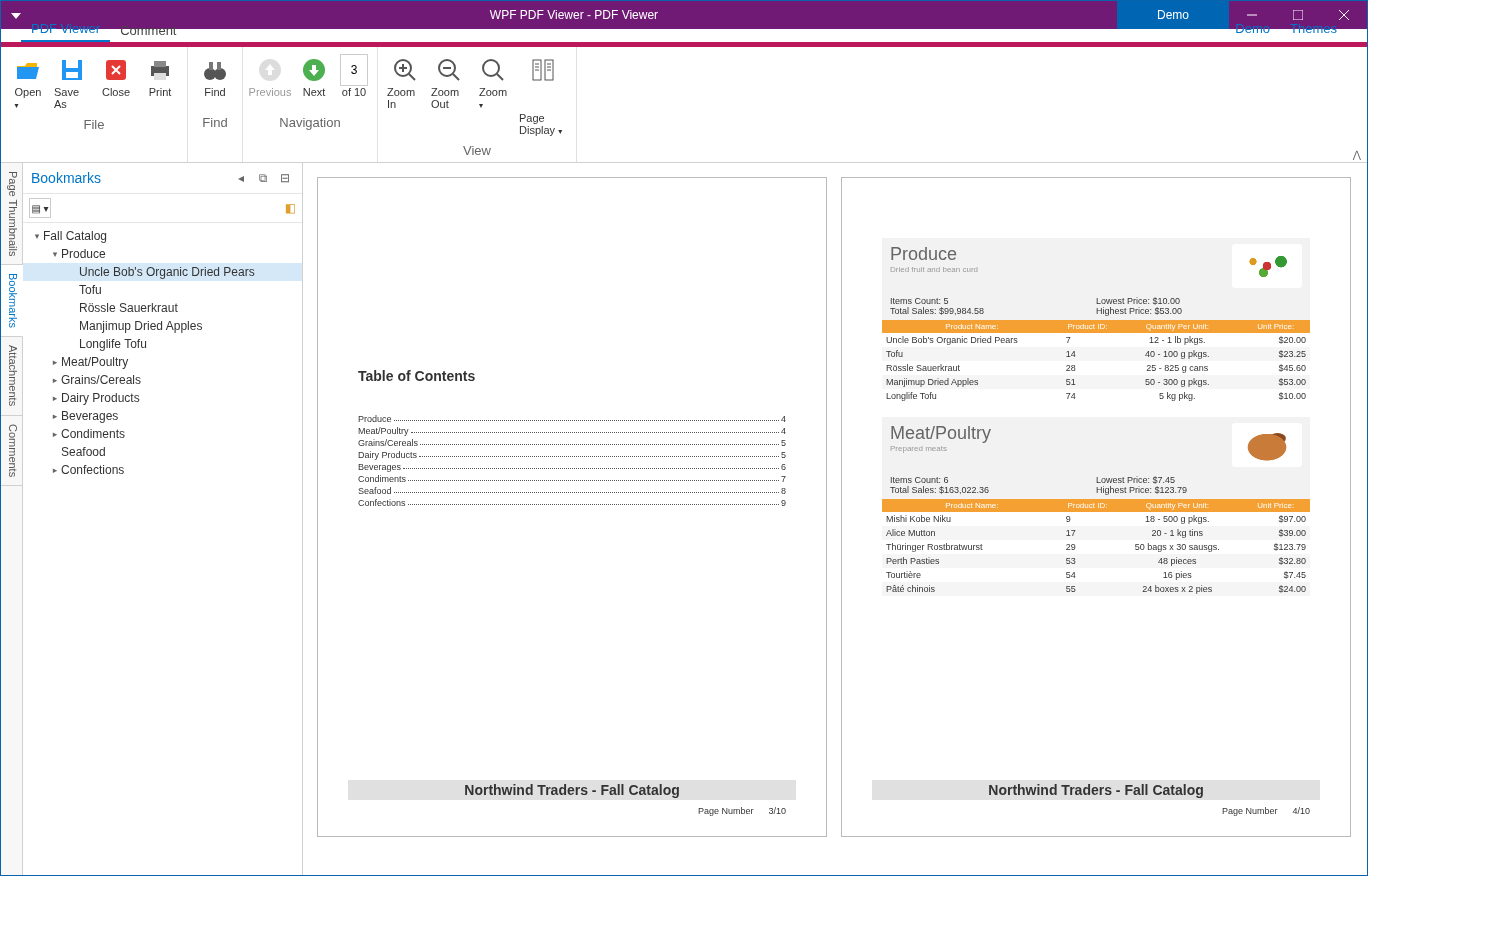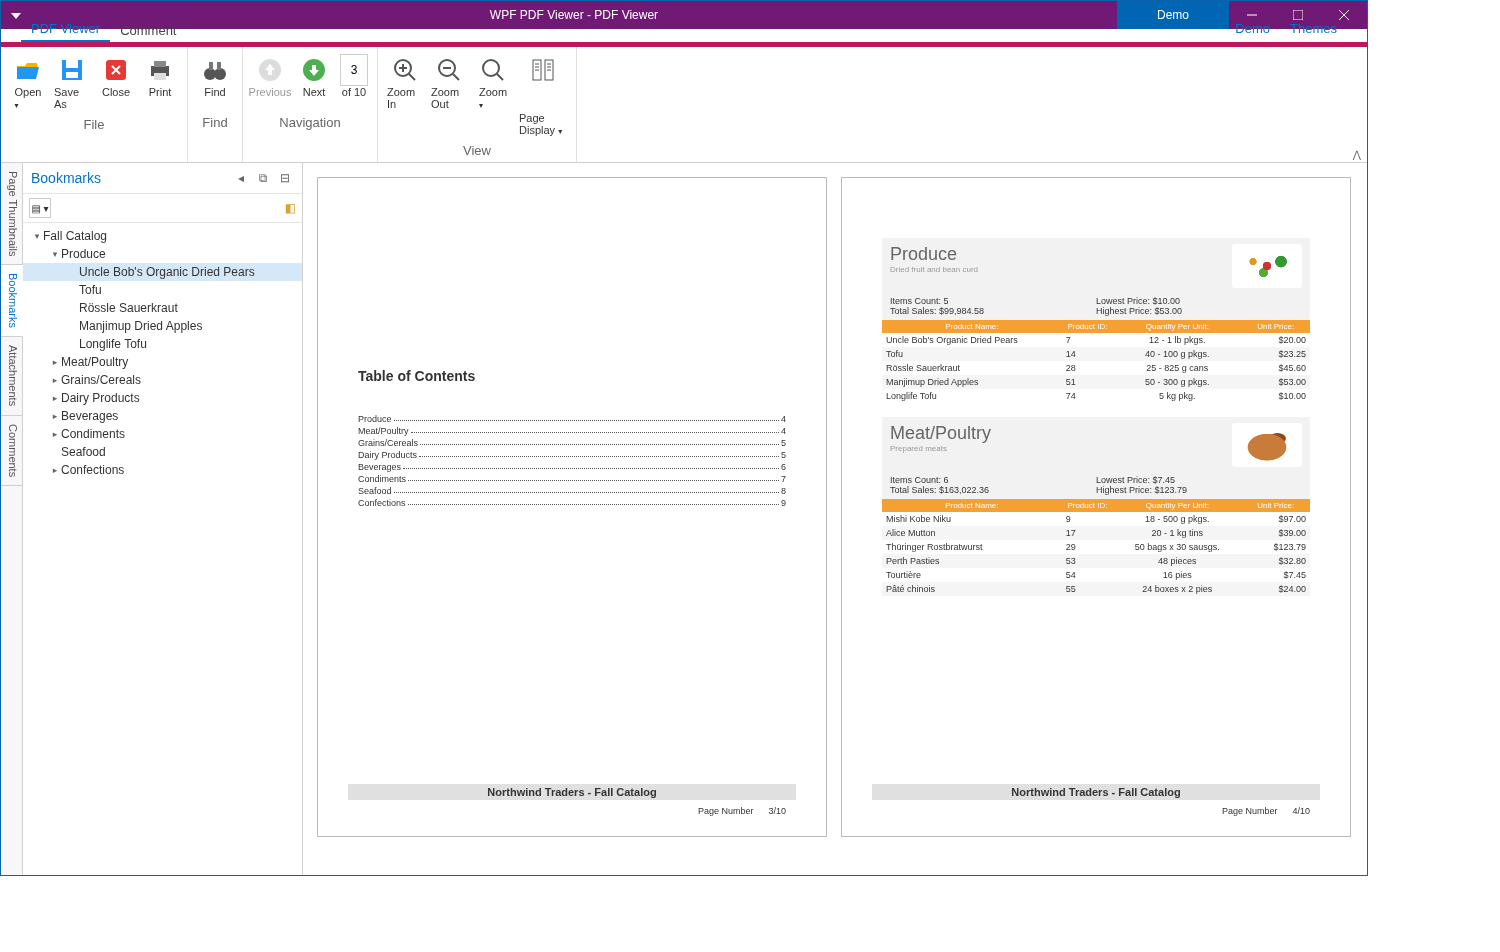--- a/index.html
+++ b/index.html
@@ -60,21 +60,21 @@
 
 .viewer { flex: 1; display: flex; flex-direction: column; background: #fff; min-width: 0; }
 .viewer-inner { flex: 1; overflow: auto; position: relative; }
 .viewer-inner::-webkit-scrollbar { width: 16px; height: 16px; }
 .viewer-inner::-webkit-scrollbar-track { background: #f0f0f0; border: 1px solid #e0e0e0; }
 .viewer-inner::-webkit-scrollbar-thumb { background: #c8c8c8; }
 .viewer-inner::-webkit-scrollbar-button { background: #e8e8e8; height: 16px; width: 16px; }
 .pages { display: flex; gap: 14px; padding: 14px; }
 .page { background: #fff; border: 1px solid #bbb; width: 510px; height: 660px; padding: 30px 40px 20px; display: flex; flex-direction: column; font-size: 10px; }
 .page .content { flex: 1; }
-.page-footer-bar { background: #e0e0e0; text-align: center; font-size: 11px; font-weight: bold; padding: 2px; margin: 0 -10px; }
+.page-footer-bar { background: #e0e0e0; text-align: center; font-size: 14px; font-weight: bold; padding: 2px; margin: 0 -10px; }
 .page-num { text-align: right; font-size: 9px; padding-top: 6px; }
 
 
 .toc-title { font-weight: bold; font-size: 14px; margin-top: 160px; margin-bottom: 30px; }
 .toc-row { display: flex; font-size: 9px; margin-bottom: 2px; }
 .toc-row .name { }
 .toc-row .dots { flex: 1; border-bottom: 1px dotted #555; margin: 0 2px 3px; }
 .toc-row .pg { }
 
 

